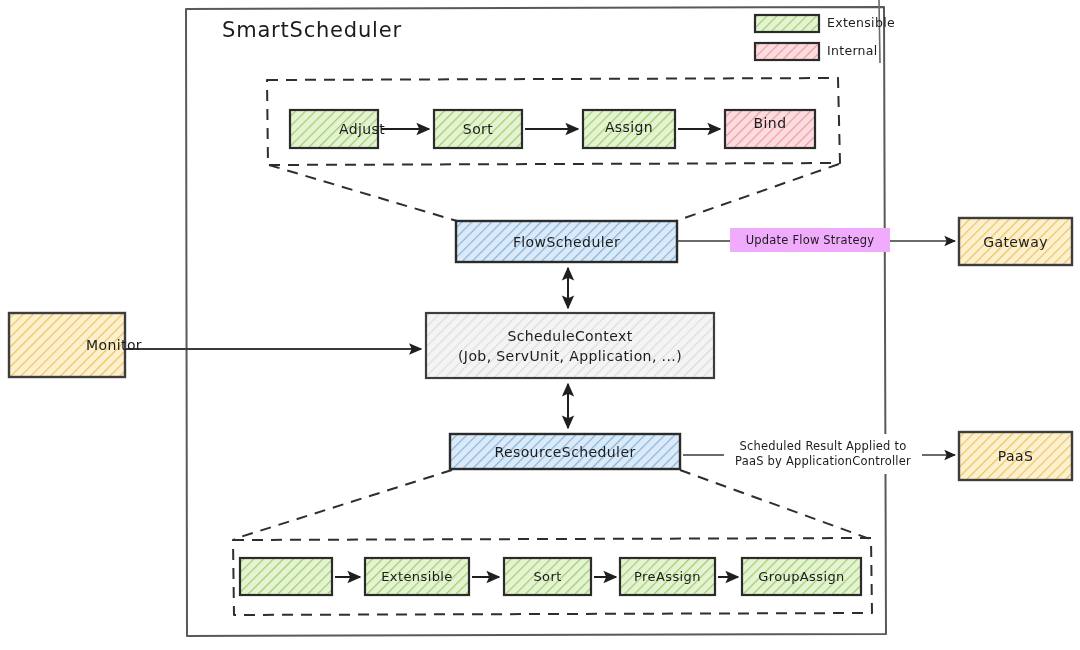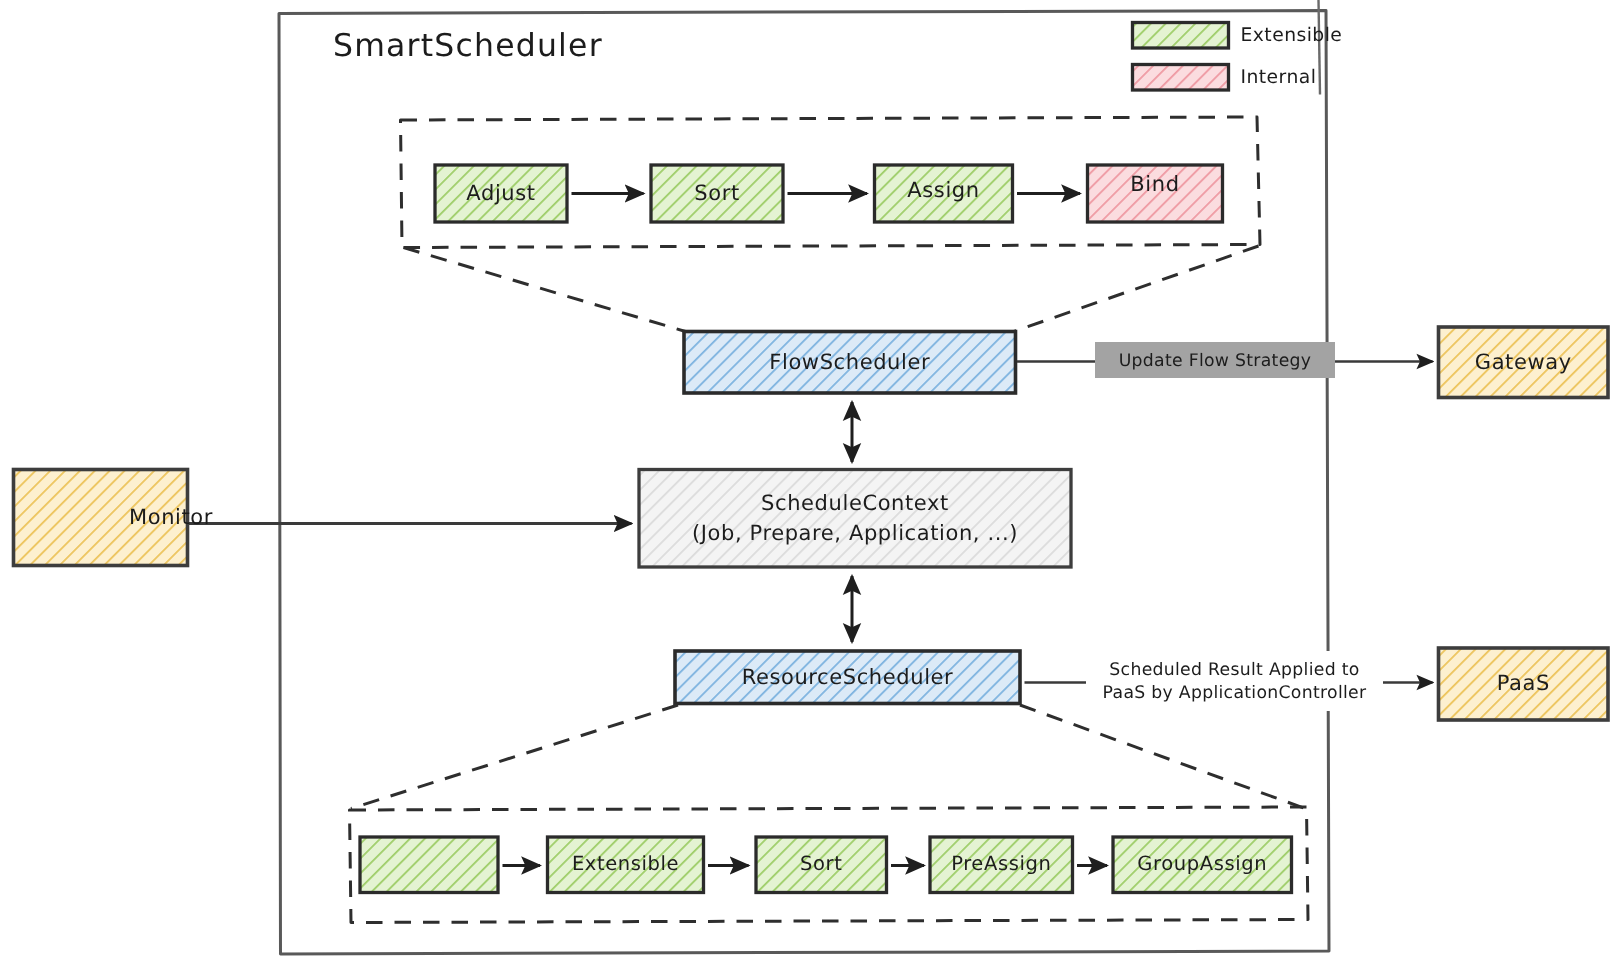--- a/index.html
+++ b/index.html
@@ -199,43 +199,43 @@
 
   <div class="nodelabel t-title" style="left:222px; top:14px; width:260px; height:32px; align-items:flex-start;">SmartScheduler</div>
 
   <div class="legend-row" style="left:827px; top:15px;">
     <span class="legend-label">Extensible</span>
   </div>
   <div class="legend-row" style="left:827px; top:43px;">
     <span class="legend-label">Internal</span>
   </div>
 
-  <div class="nodelabel t-node" style="left:290px; top:110px; width:88px; height:38px;">Adjust</div>
+  <div class="nodelabel t-node" style="left:290px; top:110px; width:88px; height:38px;padding-left:28px;">Adjust</div>
   <div class="nodelabel t-node" style="left:434px; top:110px; width:88px; height:38px;">Sort</div>
   <div class="nodelabel t-node" style="left:583px; top:110px; width:92px; height:34px;">Assign</div>
   <div class="nodelabel t-node" style="left:725px; top:110px; width:90px; height:26px;">Bind</div>
 
   <div class="nodelabel t-node" style="left:456px; top:221px; width:221px; height:41px;">FlowScheduler</div>
 
   <div class="nodelabel" style="left:426px; top:313px; width:288px; height:65px;">
     <span class="t-ctx-main">ScheduleContext</span>
-    <span class="t-ctx-sub">(Job, Prepare, Application, ...)</span>
+    <span class="t-ctx-sub">(Job, ServUnit, Application, ...)</span>
   </div>
 
   <div class="nodelabel t-node" style="left:450px; top:434px; width:230px; height:35px;">ResourceScheduler</div>
 
   <div class="nodelabel t-node-sm" style="left:365px; top:558px; width:104px; height:37px;">Extensible</div>
   <div class="nodelabel t-node-sm" style="left:504px; top:558px; width:87px; height:37px;">Sort</div>
   <div class="nodelabel t-node-sm" style="left:620px; top:558px; width:95px; height:37px;">PreAssign</div>
   <div class="nodelabel t-node-sm" style="left:742px; top:558px; width:119px; height:37px;">GroupAssign</div>
 
   <div class="nodelabel t-node" style="left:9px; top:313px; width:116px; height:64px;padding-left:47px;">Monitor</div>
   <div class="nodelabel t-node" style="left:959px; top:218px; width:113px; height:47px;">Gateway</div>
   <div class="nodelabel t-node" style="left:959px; top:432px; width:113px; height:48px;">PaaS</div>
 
-  <div class="nodelabel t-edge" style="left:730px; top:228px; width:160px; height:24px; background:#a3a3a3;">Update Flow Strategy</div>
+  <div class="nodelabel t-edge" style="left:730px; top:228px; width:160px; height:24px; background:#f0abfc;">Update Flow Strategy</div>
 
   <div class="nodelabel t-edge" style="left:724px; top:434px; width:198px; height:40px; background:#fff;">
     <span>Scheduled Result Applied to</span>
     <span>PaaS by ApplicationController</span>
   </div>
 
 </div>
 
 </body></html>

